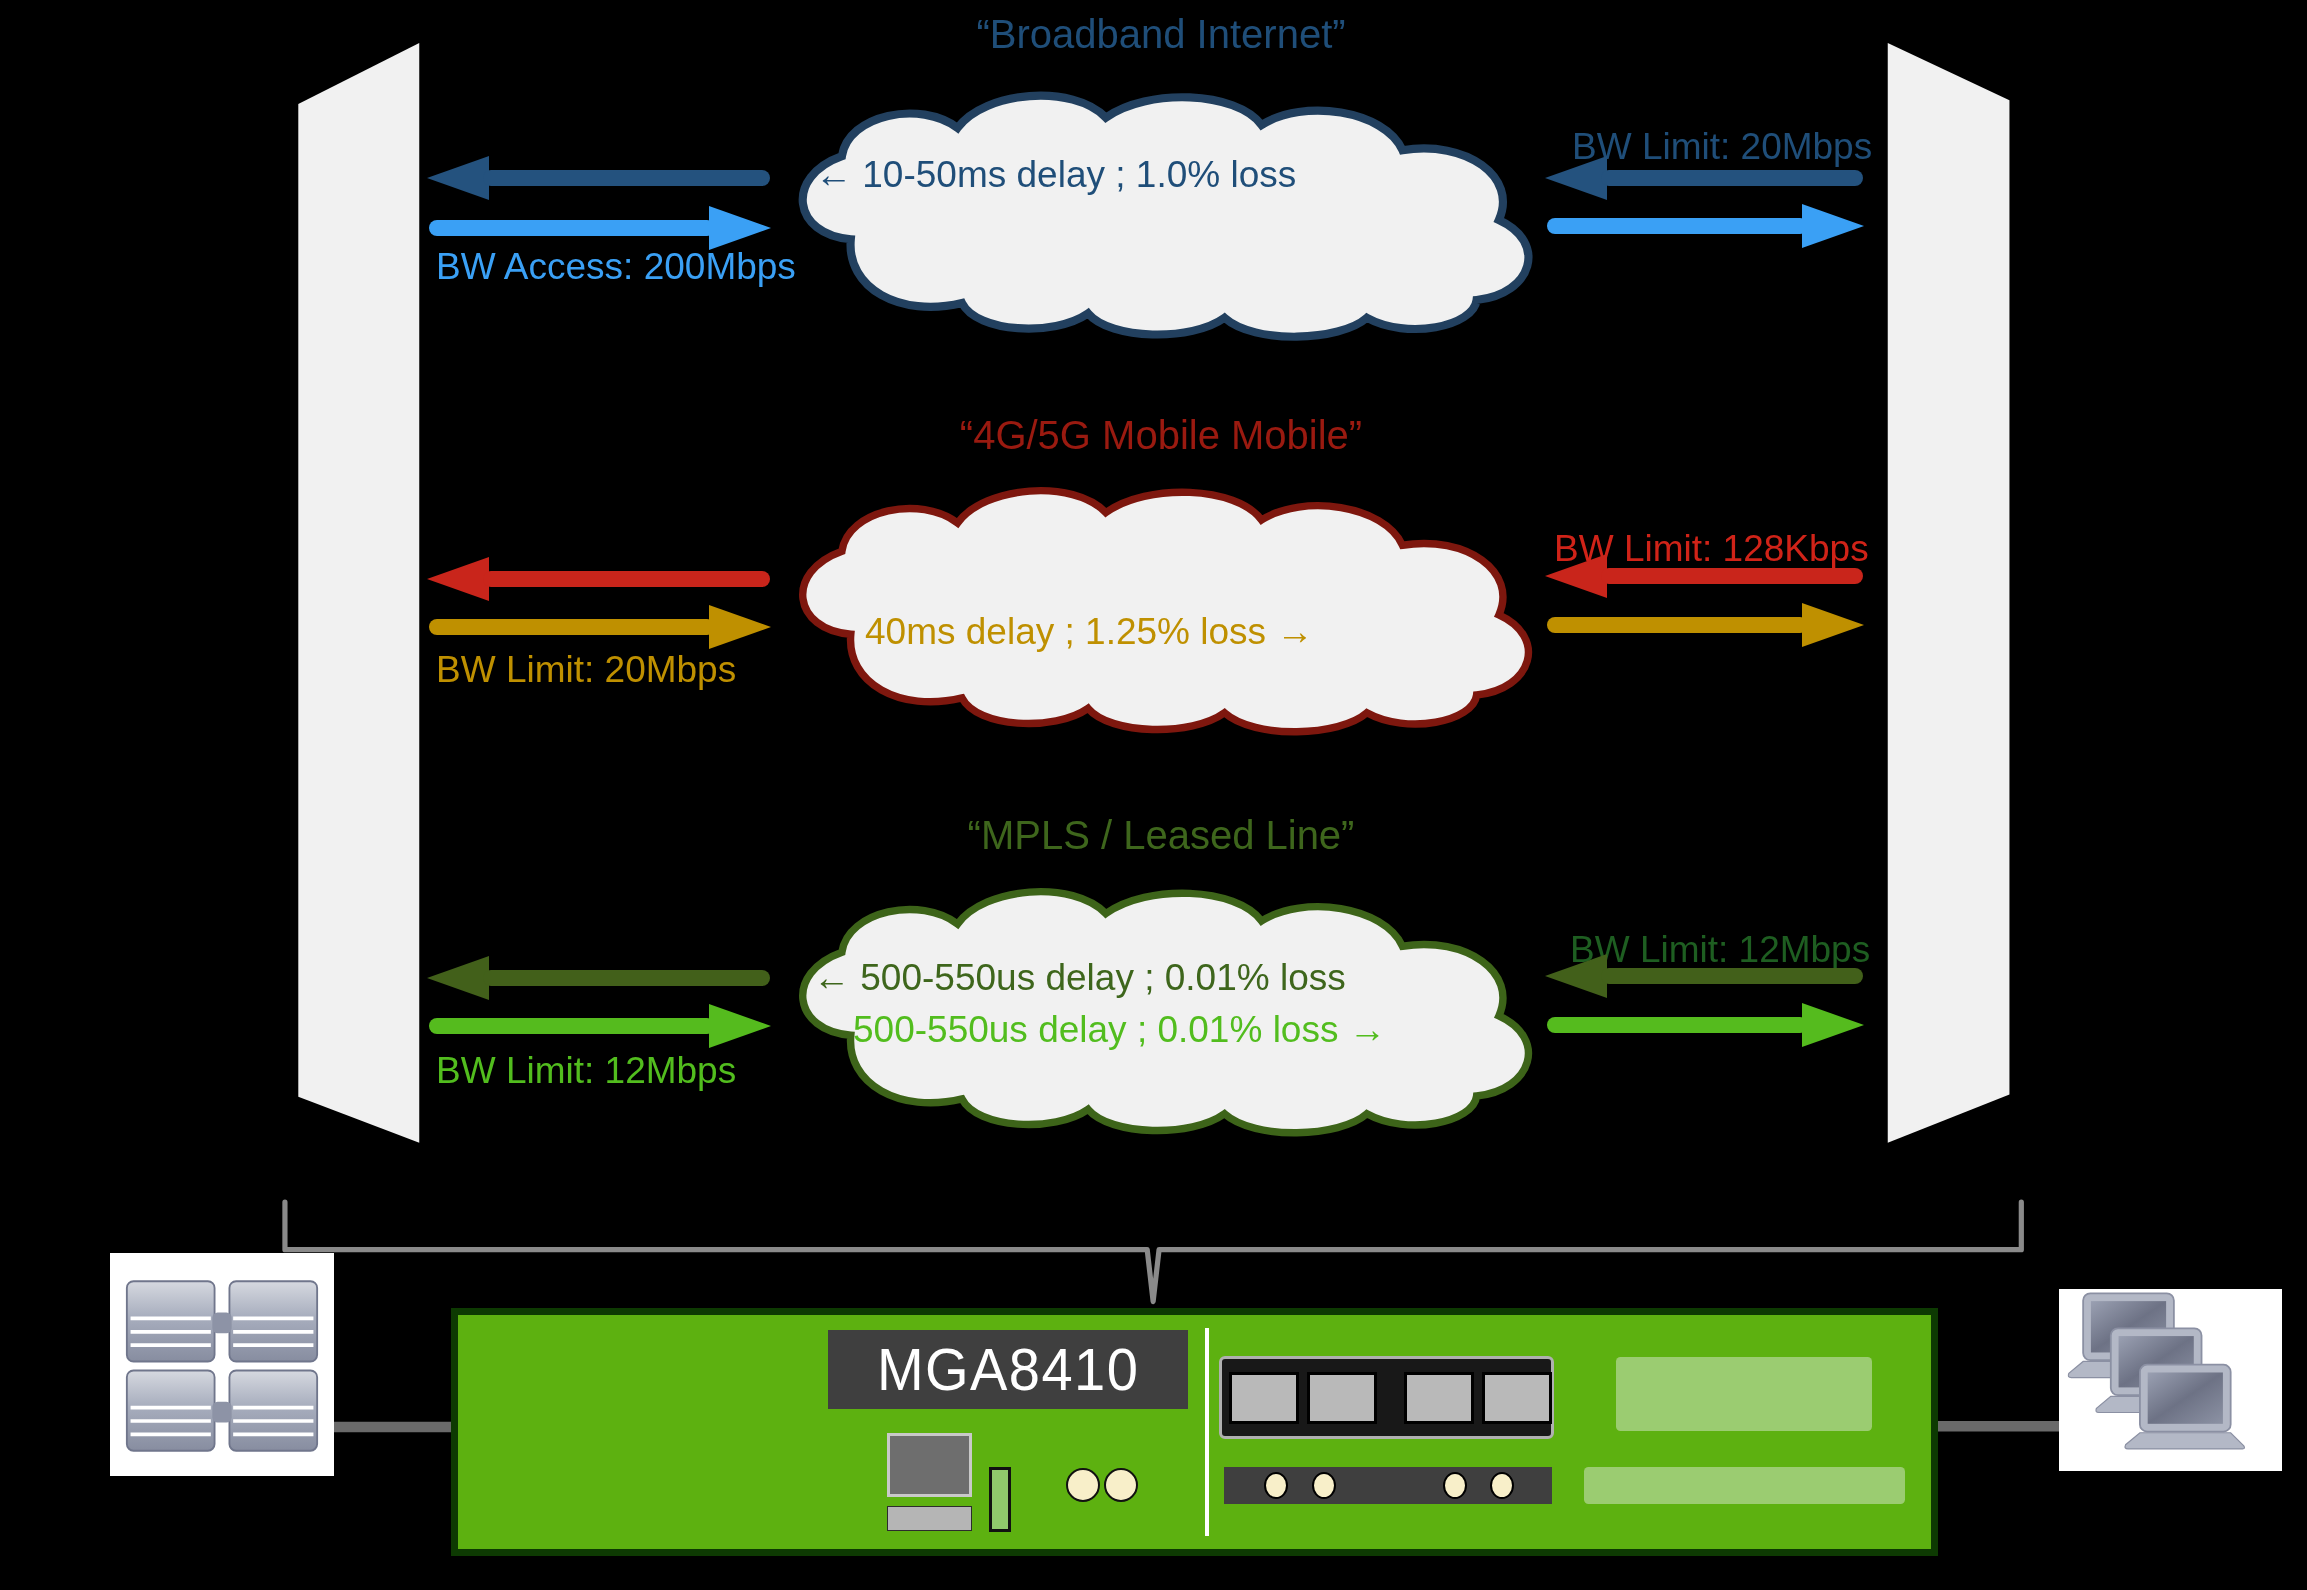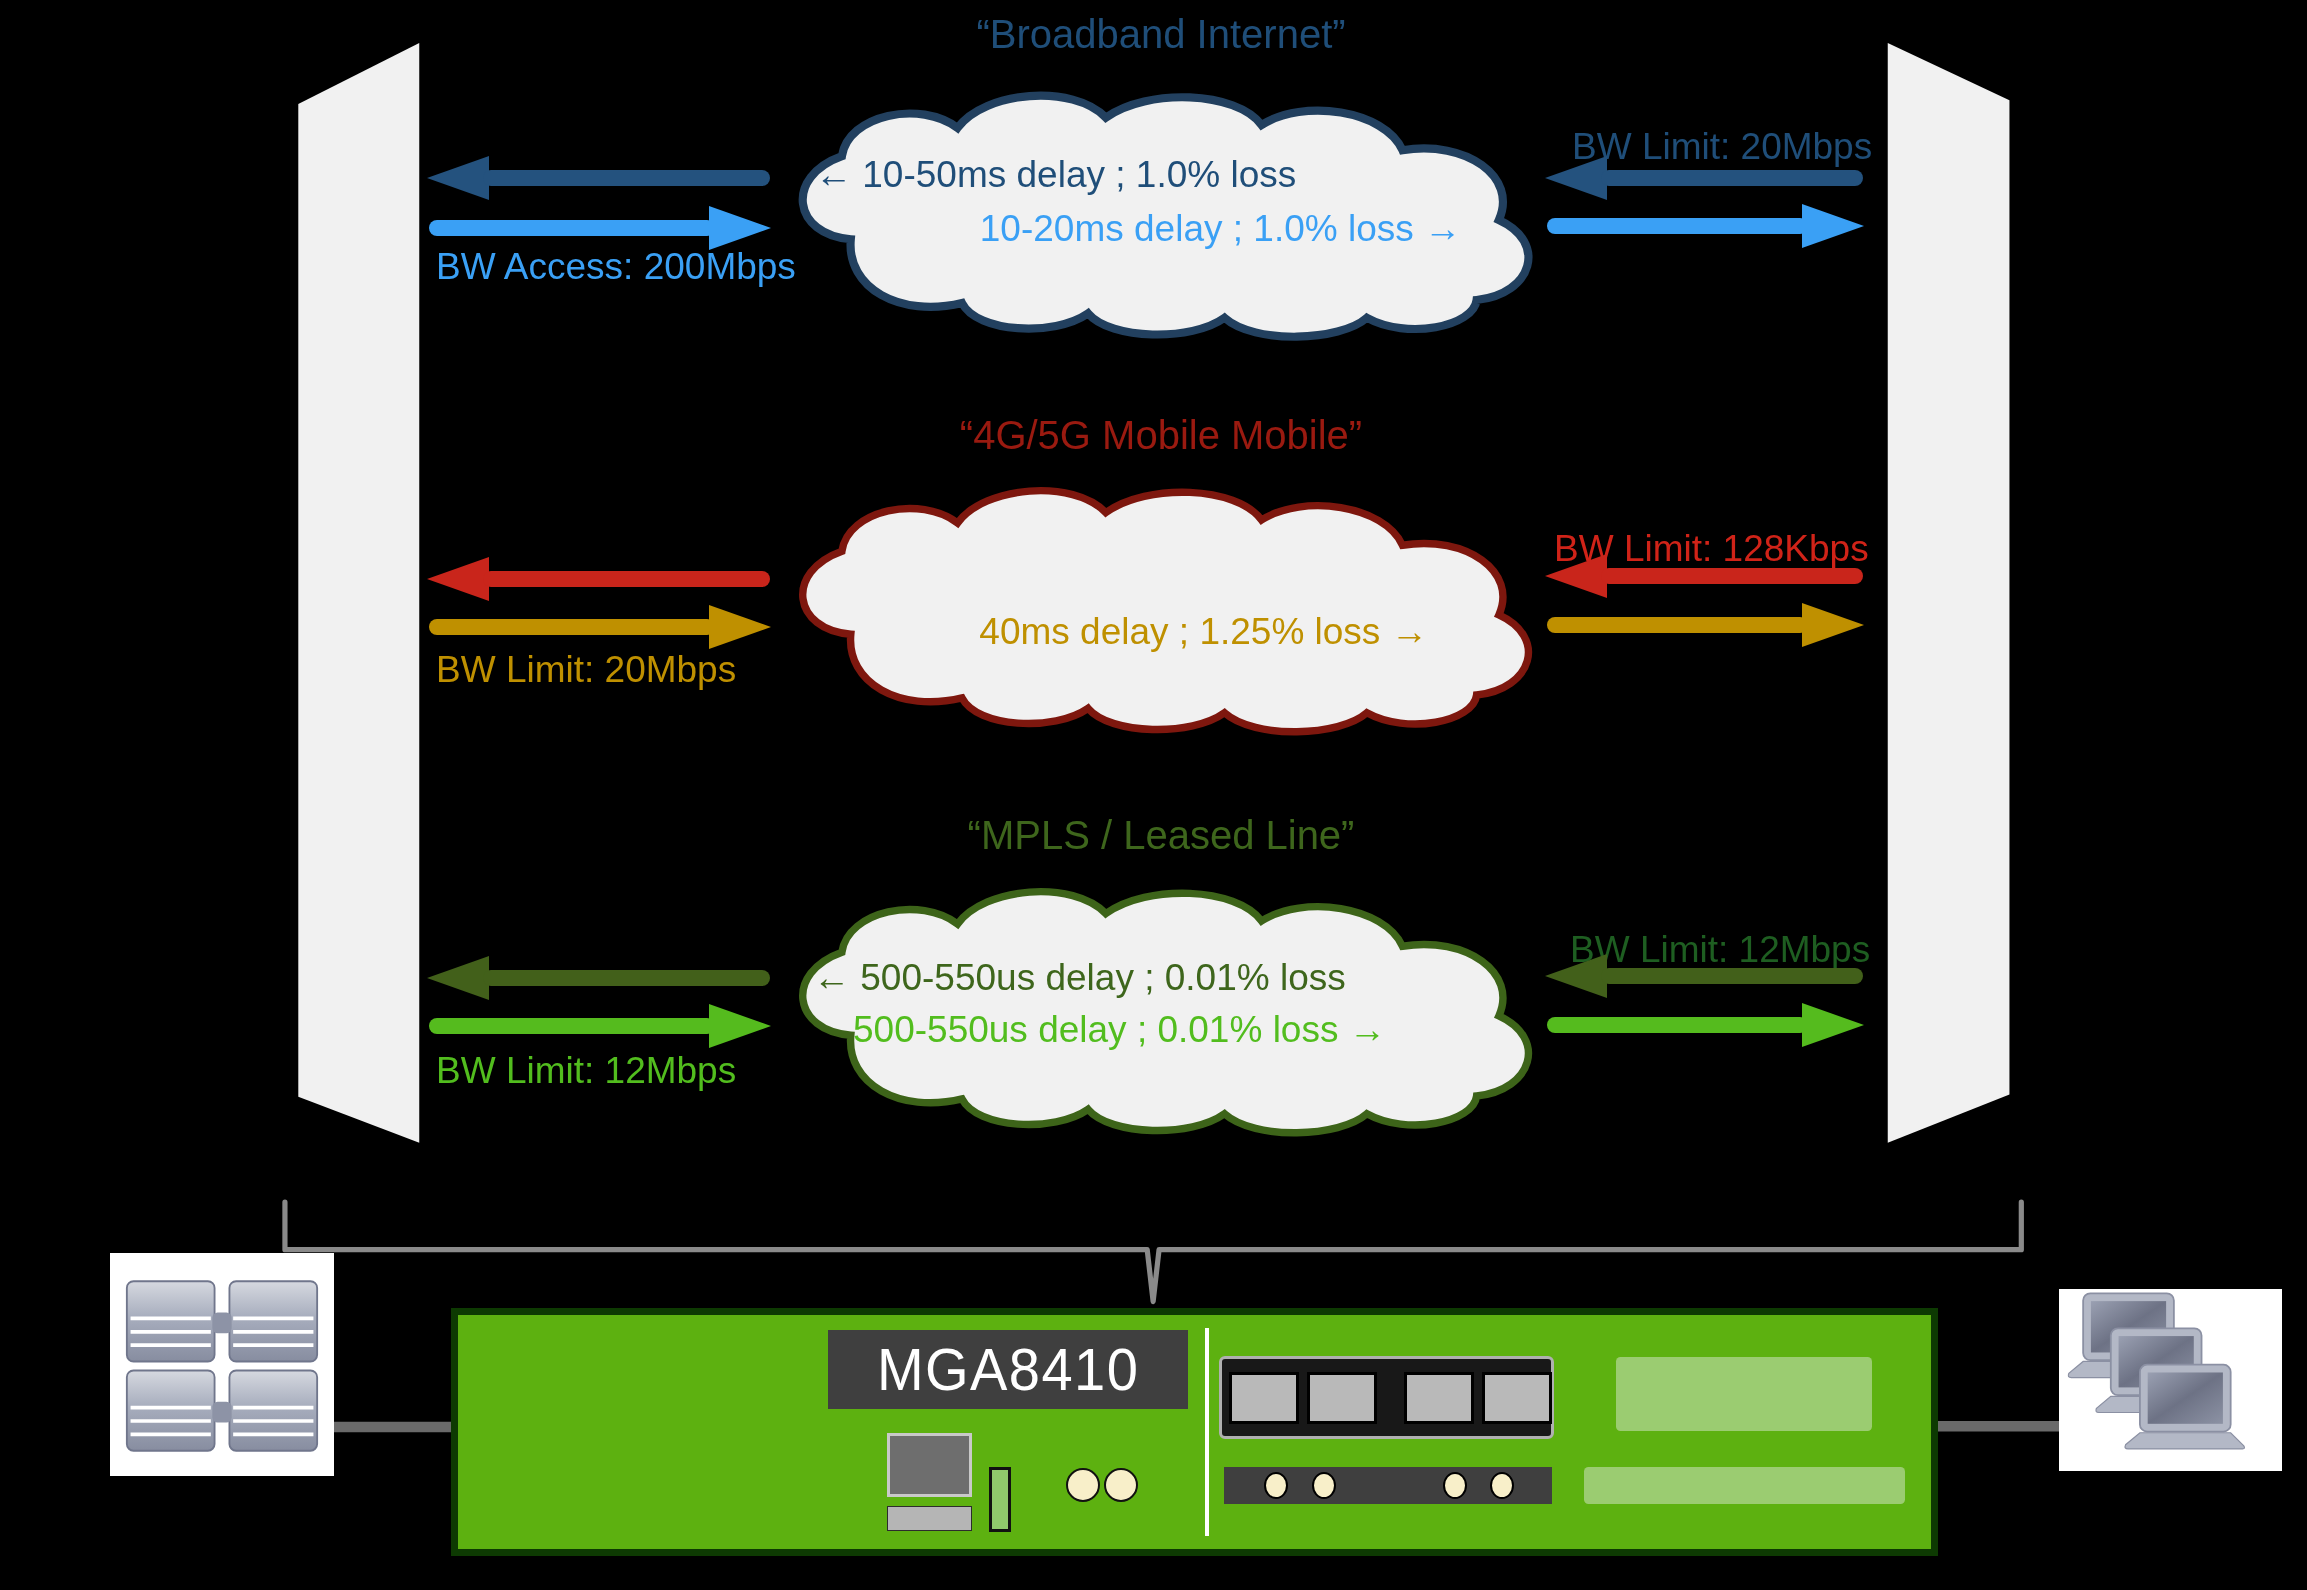--- a/index.html
+++ b/index.html
@@ -84,21 +84,20 @@
   </svg>
 
   <div class="link-title c-navy" style="top:12px">“Broadband Internet”</div>
   <svg class="cloud s-navy" style="top:82px" viewBox="0 0 1070 352">
     <path d="M 118 212 C 40 206 28 128 106 100 C 114 44 212 24 262 62 C 298 12 418 2 462 48
              C 518 8 638 12 672 58 C 728 22 838 38 862 92 C 948 78 1018 128 992 186
              C 1058 216 1038 286 962 294 C 958 330 868 348 814 318 C 778 350 662 354 622 318
              C 578 350 468 348 438 312 C 392 344 288 338 268 298 C 184 318 112 278 118 212 Z"></path>
   </svg>
   <div class="cloud-line c-navy" style="left:815px;top:154px">← 10-50ms delay ; 1.0% loss</div>
-  <div class="cloud-line c-blue" style="left:853px;top:208px;width:608px;text-align:right">10-20ms delay ; 1.0% loss →</div>
 
   <div class="arrow dirleft a-navy" style="left:427px;top:156px;width:344px">
       <span class="head"></span>
       <span class="shaft"></span>
     </div>
   <div class="arrow dirright a-blue" style="left:427px;top:206px;width:344px">
       <span class="shaft"></span>
       <span class="head"></span>
     </div>
   <div class="bw-label c-blue" style="left:436px;top:246px">BW Access: 200Mbps</div>
@@ -113,21 +112,21 @@
       <span class="head"></span>
     </div>
 
   <div class="link-title c-maroon" style="top:413px">“4G/5G Mobile Mobile”</div>
   <svg class="cloud s-maroon" style="top:477px" viewBox="0 0 1070 352">
     <path d="M 118 212 C 40 206 28 128 106 100 C 114 44 212 24 262 62 C 298 12 418 2 462 48
              C 518 8 638 12 672 58 C 728 22 838 38 862 92 C 948 78 1018 128 992 186
              C 1058 216 1038 286 962 294 C 958 330 868 348 814 318 C 778 350 662 354 622 318
              C 578 350 468 348 438 312 C 392 344 288 338 268 298 C 184 318 112 278 118 212 Z"></path>
   </svg>
-  <div class="cloud-line c-gold" style="left:901px;top:611px;width:605px;text-align:center">40ms delay ; 1.25% loss →</div>
+  <div class="cloud-line c-gold" style="left:865px;top:611px;width:605px;text-align:left">40ms delay ; 1.25% loss →</div>
 
   <div class="arrow dirleft a-red" style="left:427px;top:557px;width:344px">
       <span class="head"></span>
       <span class="shaft"></span>
     </div>
   <div class="arrow dirright a-gold" style="left:427px;top:605px;width:344px">
       <span class="shaft"></span>
       <span class="head"></span>
     </div>
   <div class="bw-label c-gold" style="left:436px;top:649px">BW Limit: 20Mbps</div>

